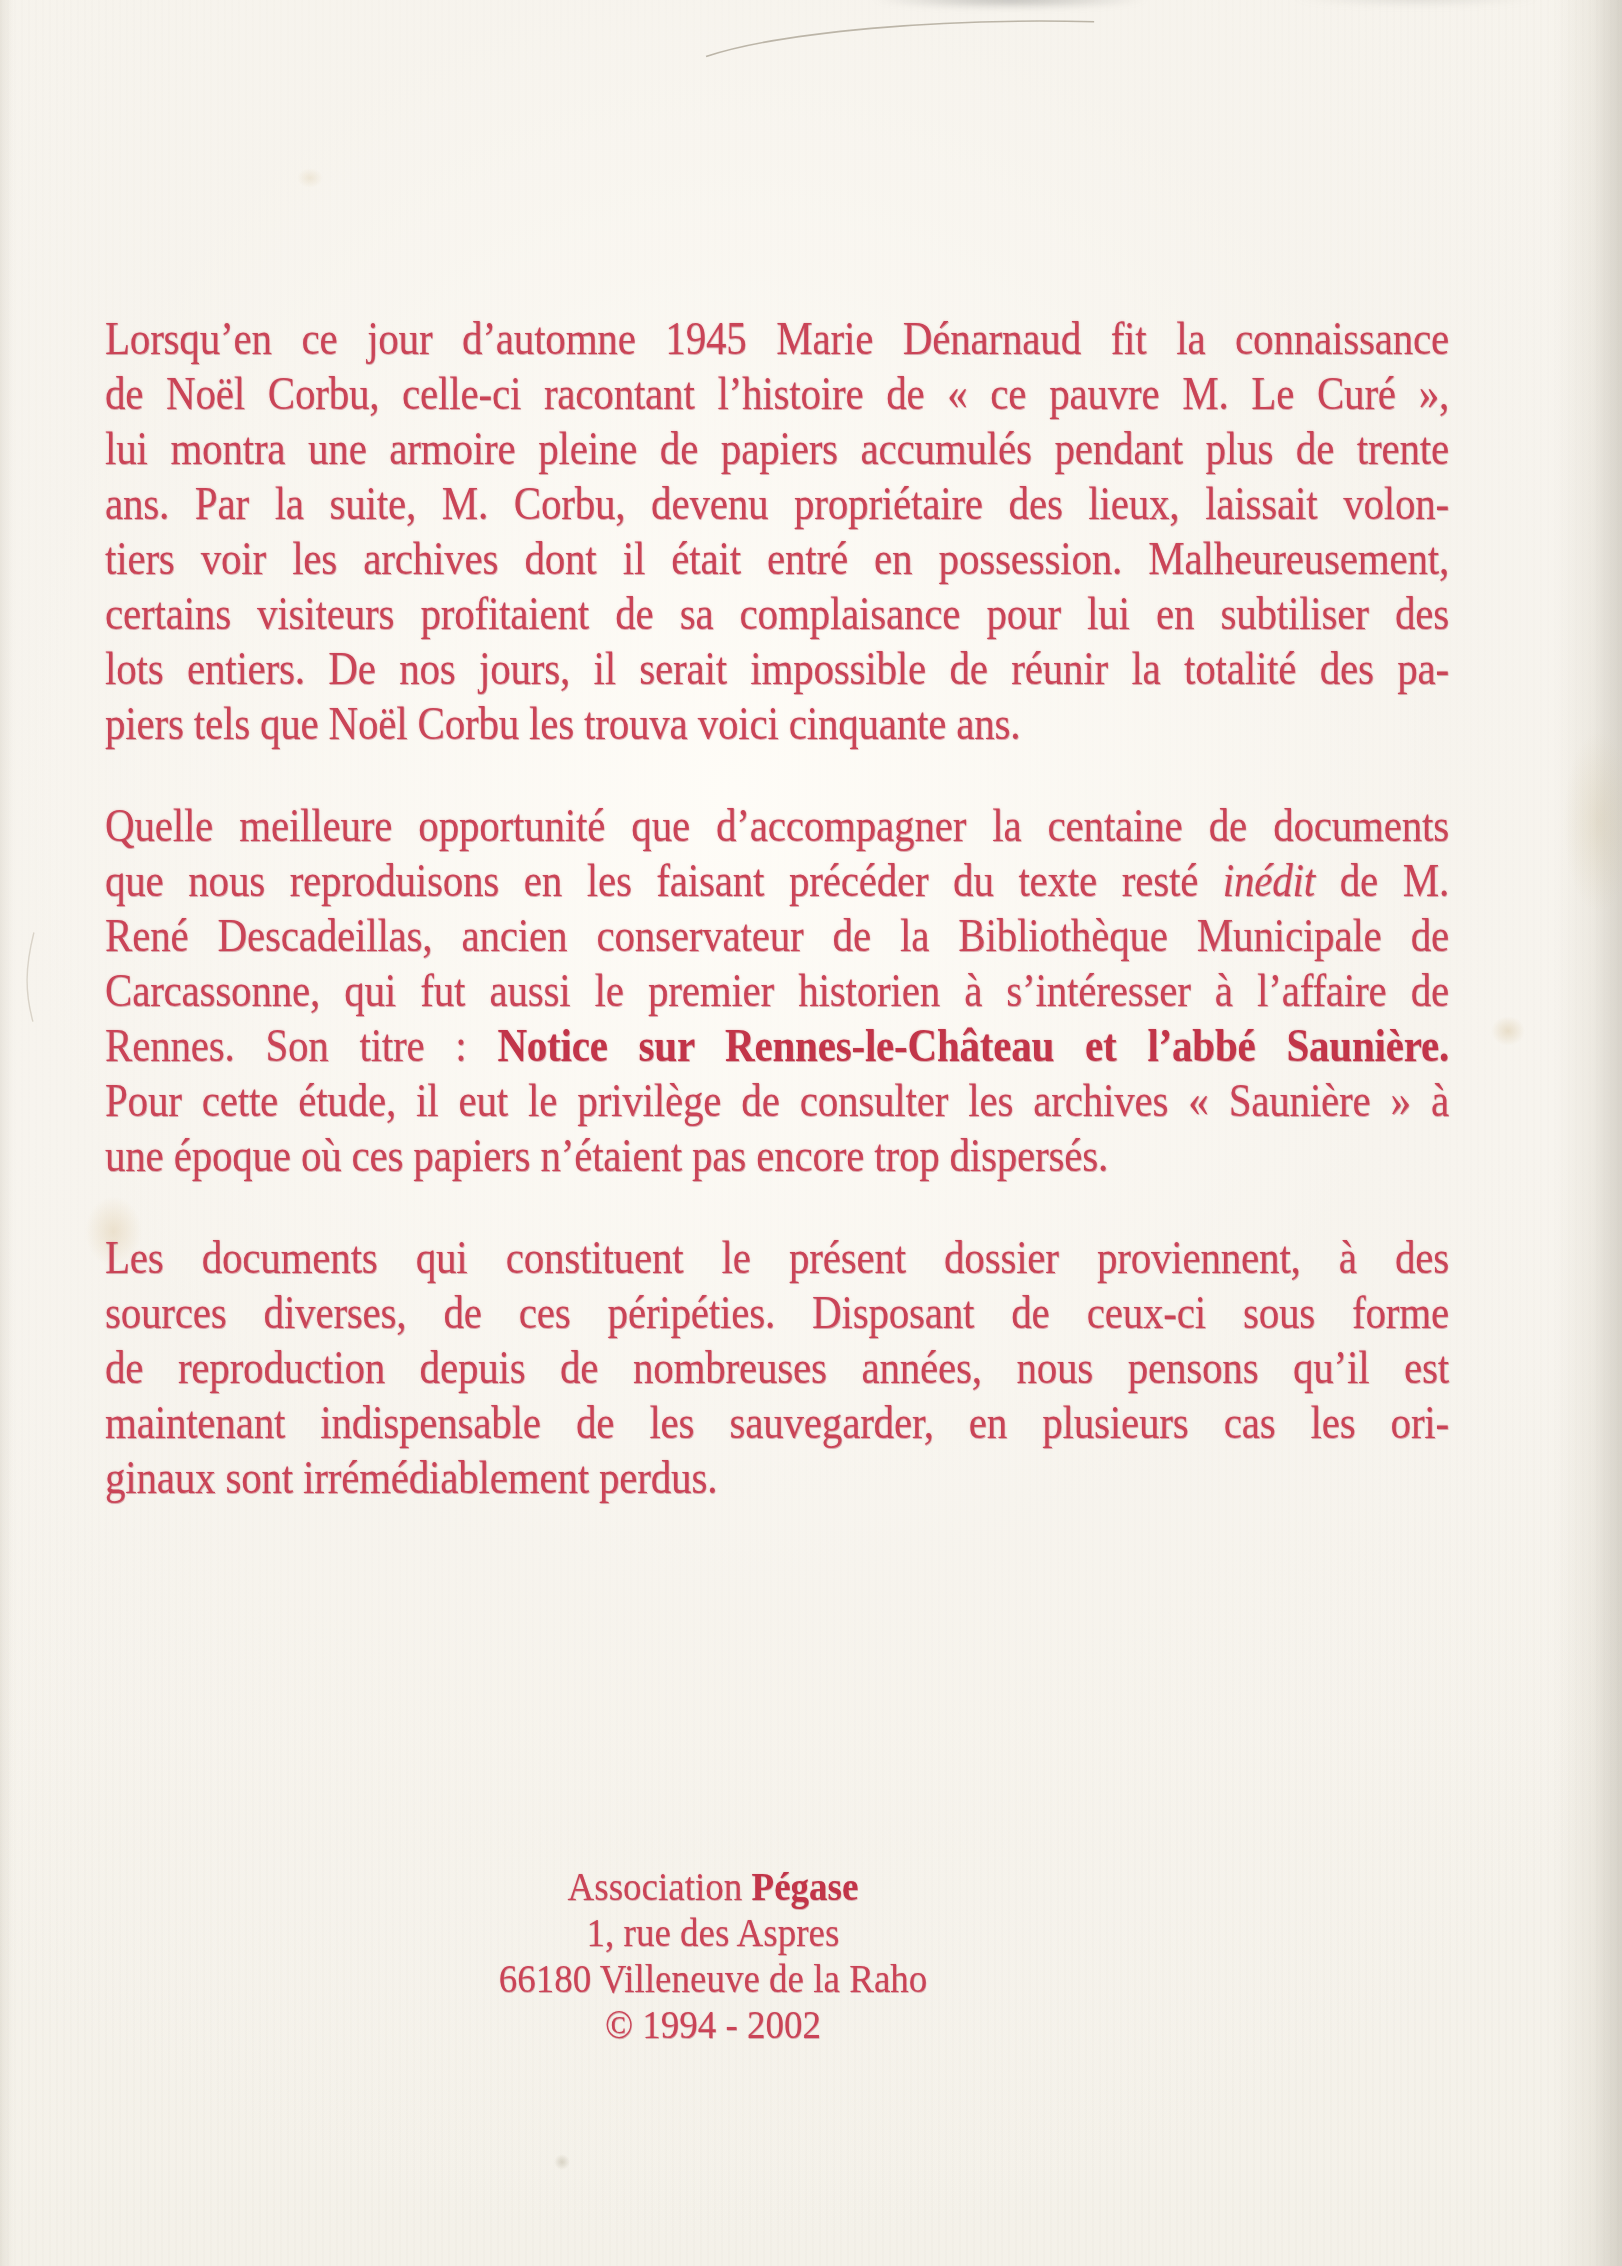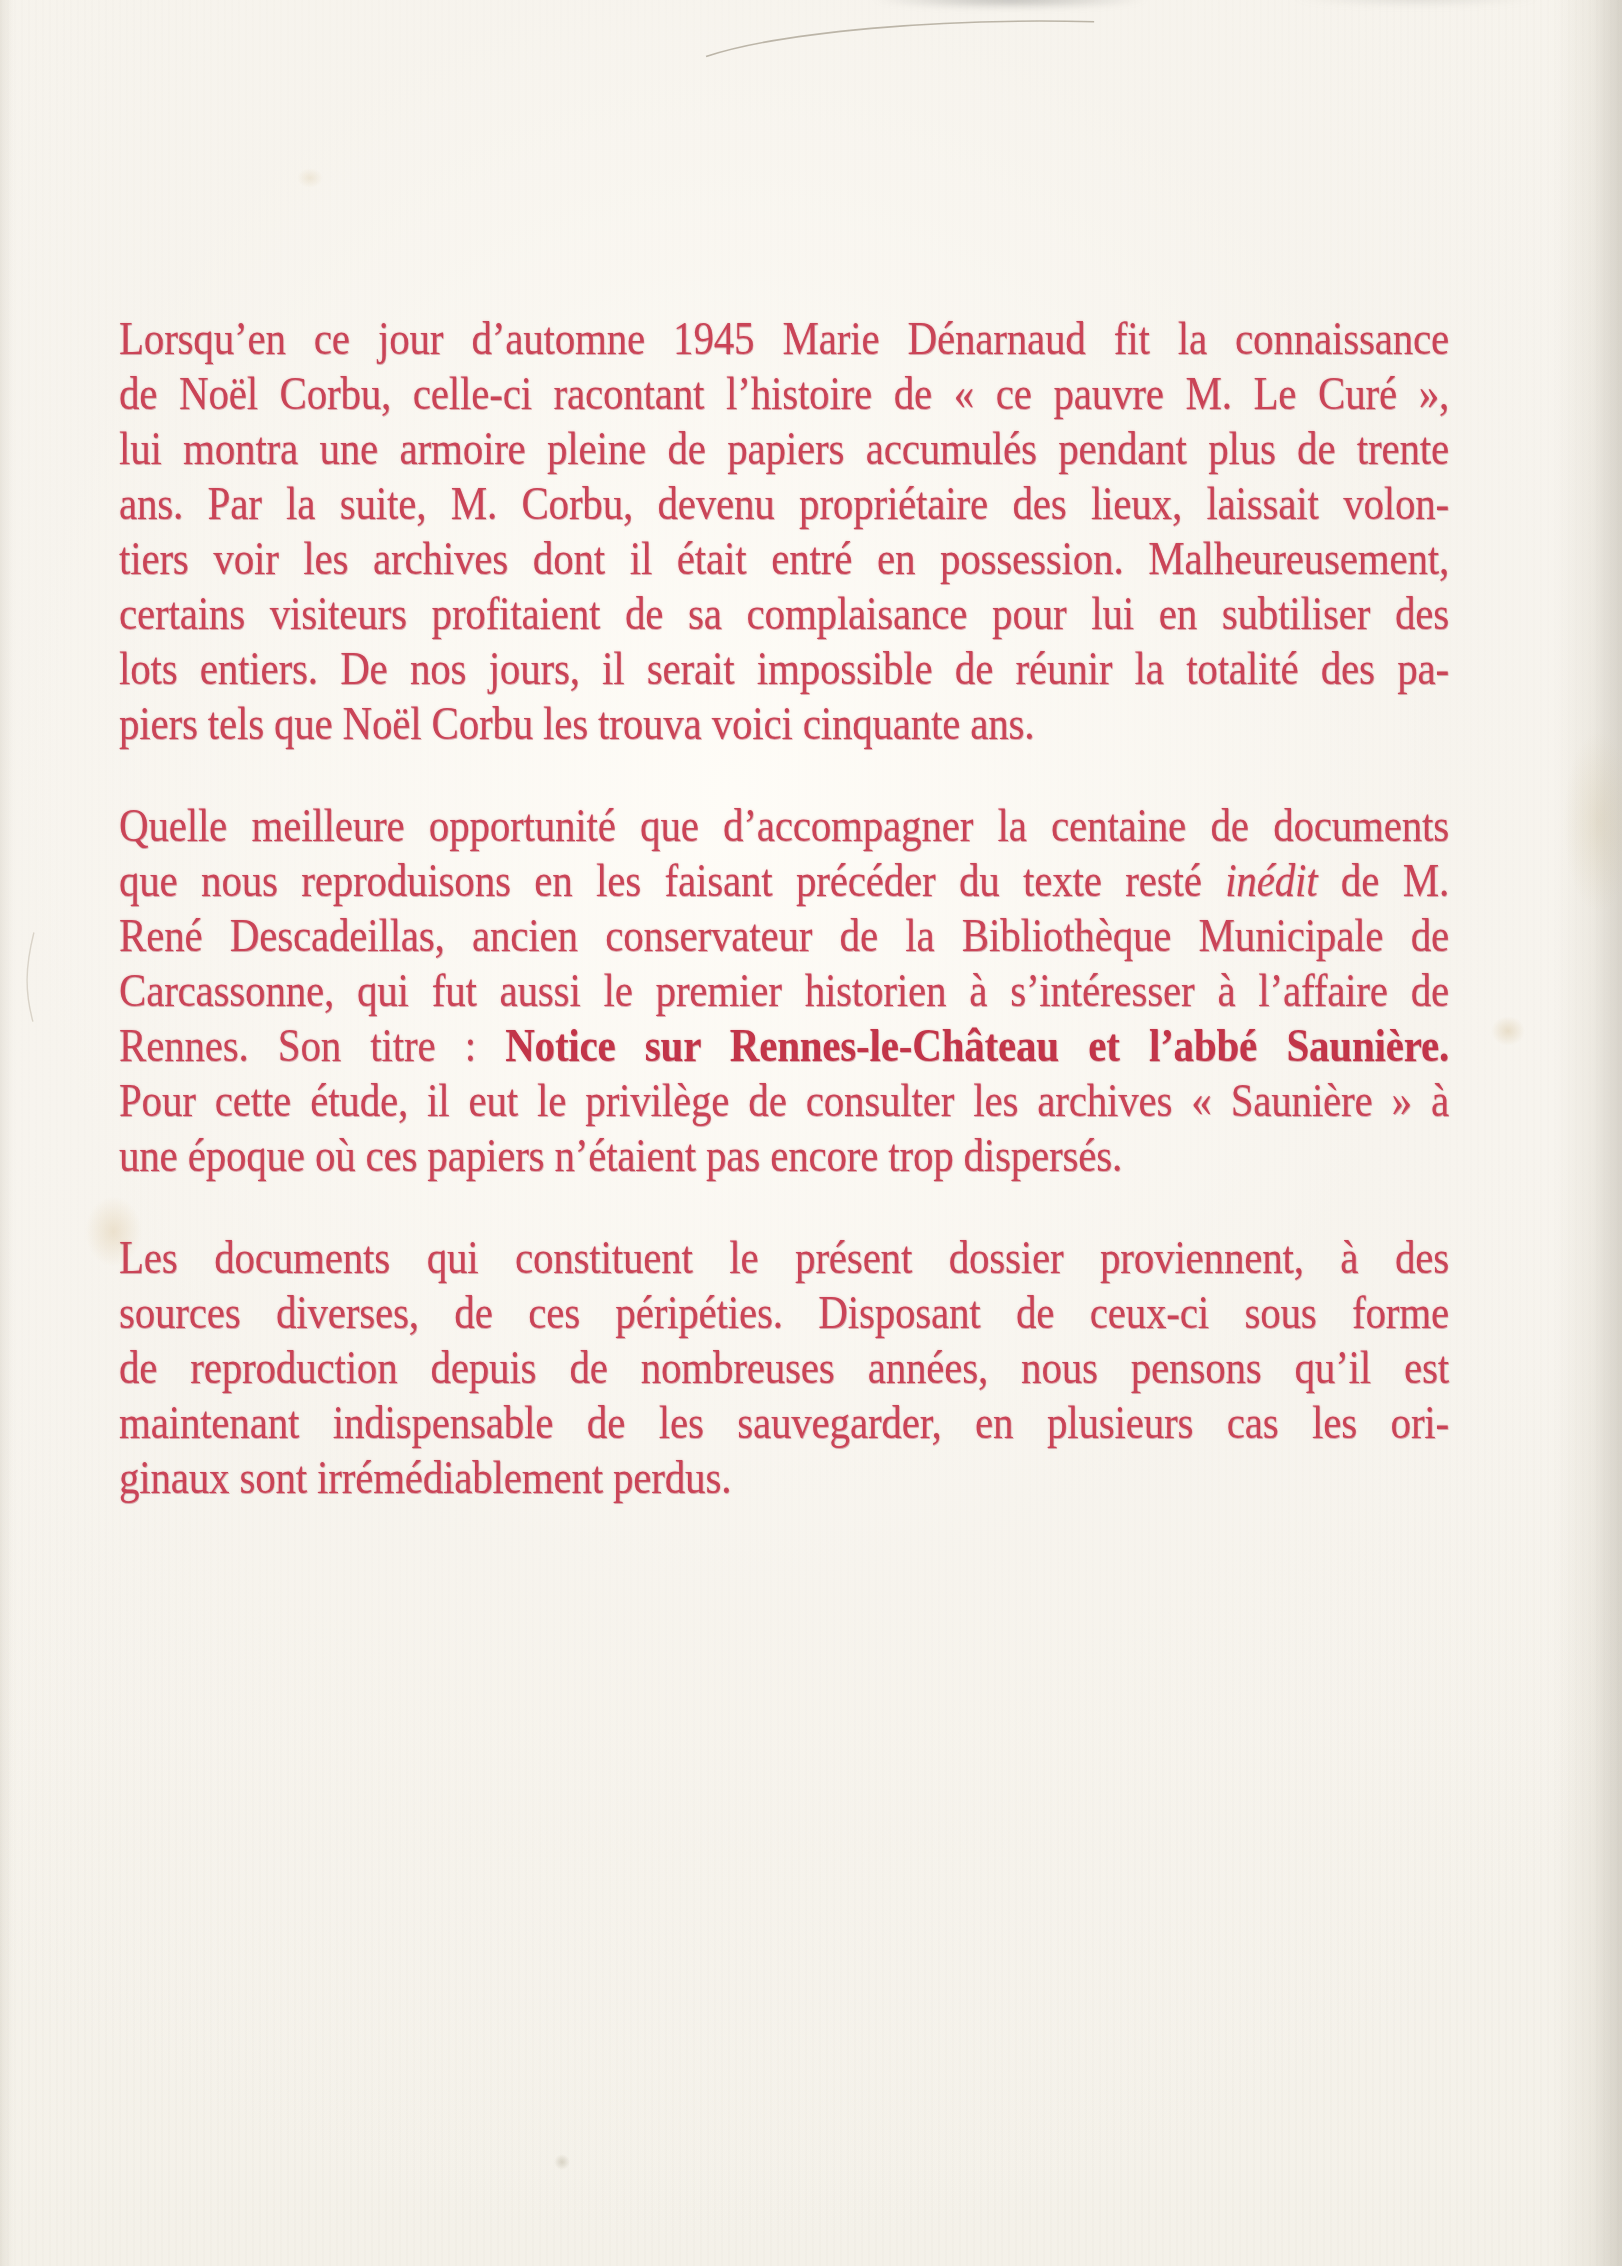--- a/index.html
+++ b/index.html
@@ -50,21 +50,21 @@
   .marks { position: absolute; left: 0; top: 0; }
 
   
   .text-block {
     position: absolute; left: 103px; top: 311px; width: 1346px;
     color: var(--ink, #ca4457);
     font-size: 41px;
     letter-spacing: -0.2px;
     filter: blur(0.3px);
   }
-  .para { margin: 0 0 47px 16px; }
+  .para { margin: 0 0 47px 2px; }
   .tline {
     line-height: 55px;
     white-space: nowrap;
     text-align: justify;
     text-align-last: justify;
     transform: scaleY(1.14);
     transform-origin: 0 50%;
     text-shadow: 0.6px 0.8px 0.6px rgba(150,30,50,0.30), 0 0 2px rgba(205,70,90,0.35);
   }
   .tline.tlast { text-align-last: left; }
@@ -129,15 +129,21 @@
       </div>
       <div class="para">
         <div class="tline"><span>Les documents qui constituent le présent dossier proviennent, à des</span></div>
         <div class="tline"><span>sources diverses, de ces péripéties. Disposant de ceux-ci sous forme</span></div>
         <div class="tline"><span>de reproduction depuis de nombreuses années, nous pensons qu’il est</span></div>
         <div class="tline"><span>maintenant indispensable de les sauvegarder, en plusieurs cas les ori-</span></div>
         <div class="tline tlast"><span>ginaux sont irrémédiablement perdus.</span></div>
       </div>
     </div>
 
+  <div class="pub-block" id="pub">
+      <div class="pline"><span>Association </span><span class="seg-b">Pégase</span></div>
+      <div class="pline"><span>1, rue des Aspres</span></div>
+      <div class="pline"><span>66180 Villeneuve de la Raho</span></div>
+      <div class="pline"><span>© 1994 - 2002</span></div>
+    </div>
 
 </div>
 
 
 </body></html>

